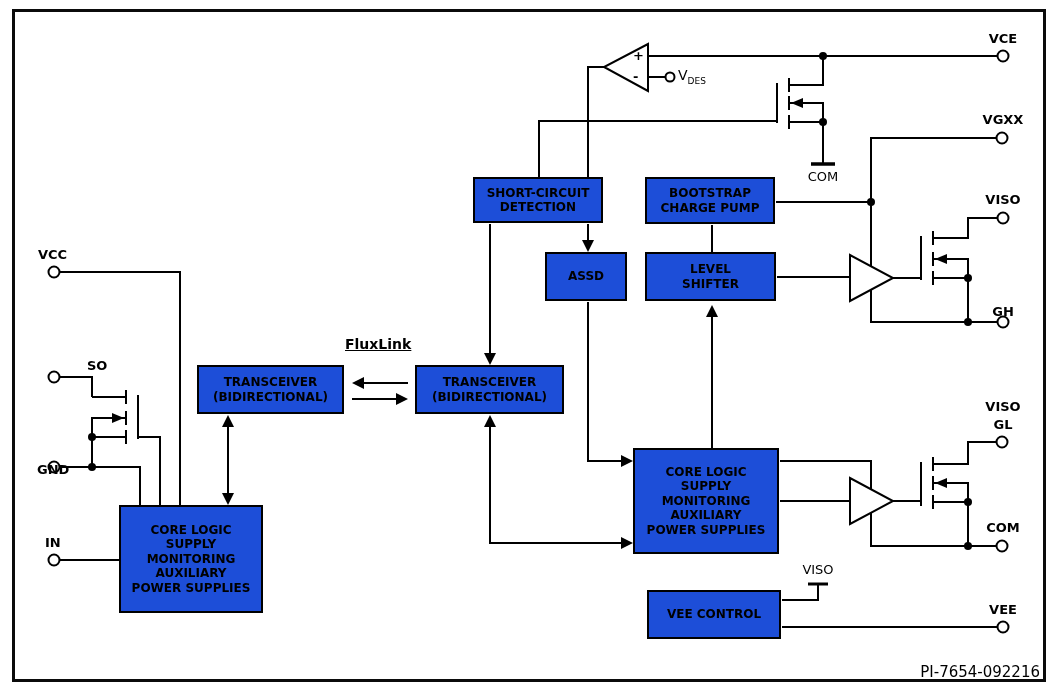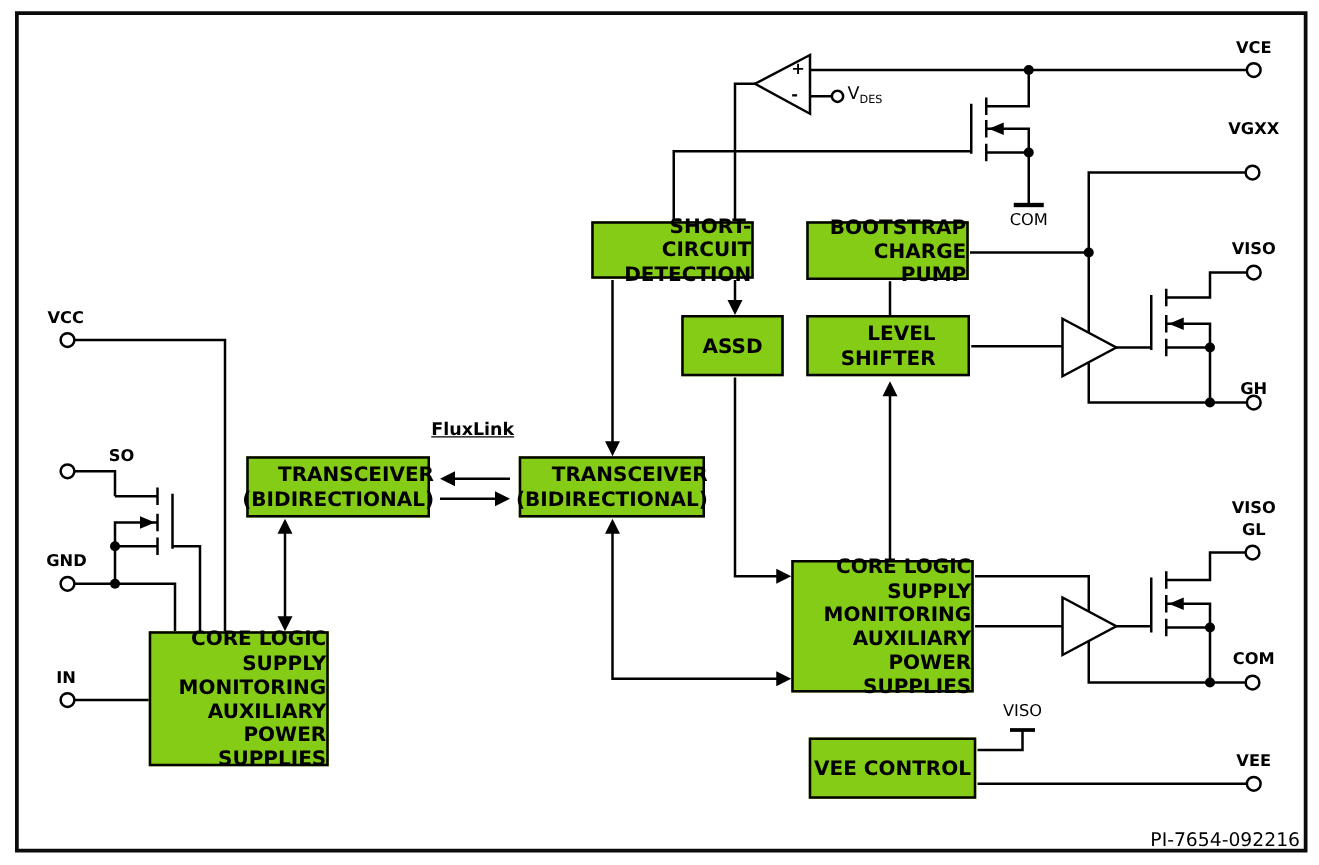--- a/index.html
+++ b/index.html
@@ -7,23 +7,23 @@
     position:relative;width:1055px;height:692px;background:#ffffff;
     font-family:"DejaVu Sans","Liberation Sans",sans-serif;color:#000;
     overflow:hidden;
   }
   .frame{
     position:absolute;left:12px;top:9px;width:1028px;height:667px;
     border:3px solid #0b0b0b;background:transparent;
   }
   svg.wires{position:absolute;left:0;top:0;width:1055px;height:692px;}
   .blk{
-    position:absolute;border:2.5px solid #000;background:#84cc16;
-    display:flex;align-items:center;justify-content:center;text-align:right;
-    font-weight:bold;font-size:16px;line-height:1.2;
+    position:absolute;border:2.5px solid #000;background:#1d4ed8;
+    display:flex;align-items:center;justify-content:center;text-align:center;
+    font-weight:bold;font-size:12px;line-height:1.2;
   }
   .blk .block-text{white-space:pre-line;}
   .lbl{position:absolute;font-size:13px;font-weight:bold;white-space:nowrap;}
   .lbl.reg{font-weight:normal;}
   .rlbl{position:absolute;left:963px;width:80px;text-align:center;font-size:13px;font-weight:bold;}
   .sign{position:absolute;font-size:13px;font-weight:bold;line-height:1;}
   .vdes{position:absolute;font-size:14px;font-weight:normal;}
   .vdes sub{font-size:9px;}
   .picode{position:absolute;left:898px;top:663px;width:142px;text-align:right;font-size:15px;font-weight:normal;}
   .flux{position:absolute;left:345px;top:336px;font-size:14px;font-weight:bold;text-decoration:underline;}
@@ -238,25 +238,25 @@
 MONITORING
 AUXILIARY
 POWER SUPPLIES</span>
   </div>
   <div class="blk" style="left:647px;top:590px;width:130px;height:45px;">
     <span class="block-text">VEE CONTROL</span>
   </div>
 
   <div class="lbl" style="left:38px;top:247px;">VCC</div>
   <div class="lbl" style="left:43px;top:358px;margin-left:44px;">SO</div>
-  <div class="lbl" style="left:37px;top:442px;">GND</div>
+  <div class="lbl" style="left:37px;top:462px;">GND</div>
   <div class="lbl" style="left:45px;top:535px;">IN</div>
 
   <div class="rlbl" style="top:31px;">VCE</div>
-  <div class="rlbl" style="top:96px;">VGXX</div>
+  <div class="rlbl" style="top:112px;">VGXX</div>
   <div class="rlbl" style="top:192px;">VISO</div>
   <div class="rlbl" style="top:297px;margin-top:7px;">GH</div>
   <div class="rlbl" style="top:399px;">VISO</div>
   <div class="rlbl" style="top:417px;">GL</div>
   <div class="rlbl" style="top:520px;">COM</div>
   <div class="rlbl" style="top:602px;">VEE</div>
 
   <div class="lbl reg" style="left:798px;top:169px;width:50px;text-align:center;">COM</div>
   <div class="lbl reg" style="left:793px;top:562px;width:50px;text-align:center;">VISO</div>
   <div class="flux">FluxLink</div>

